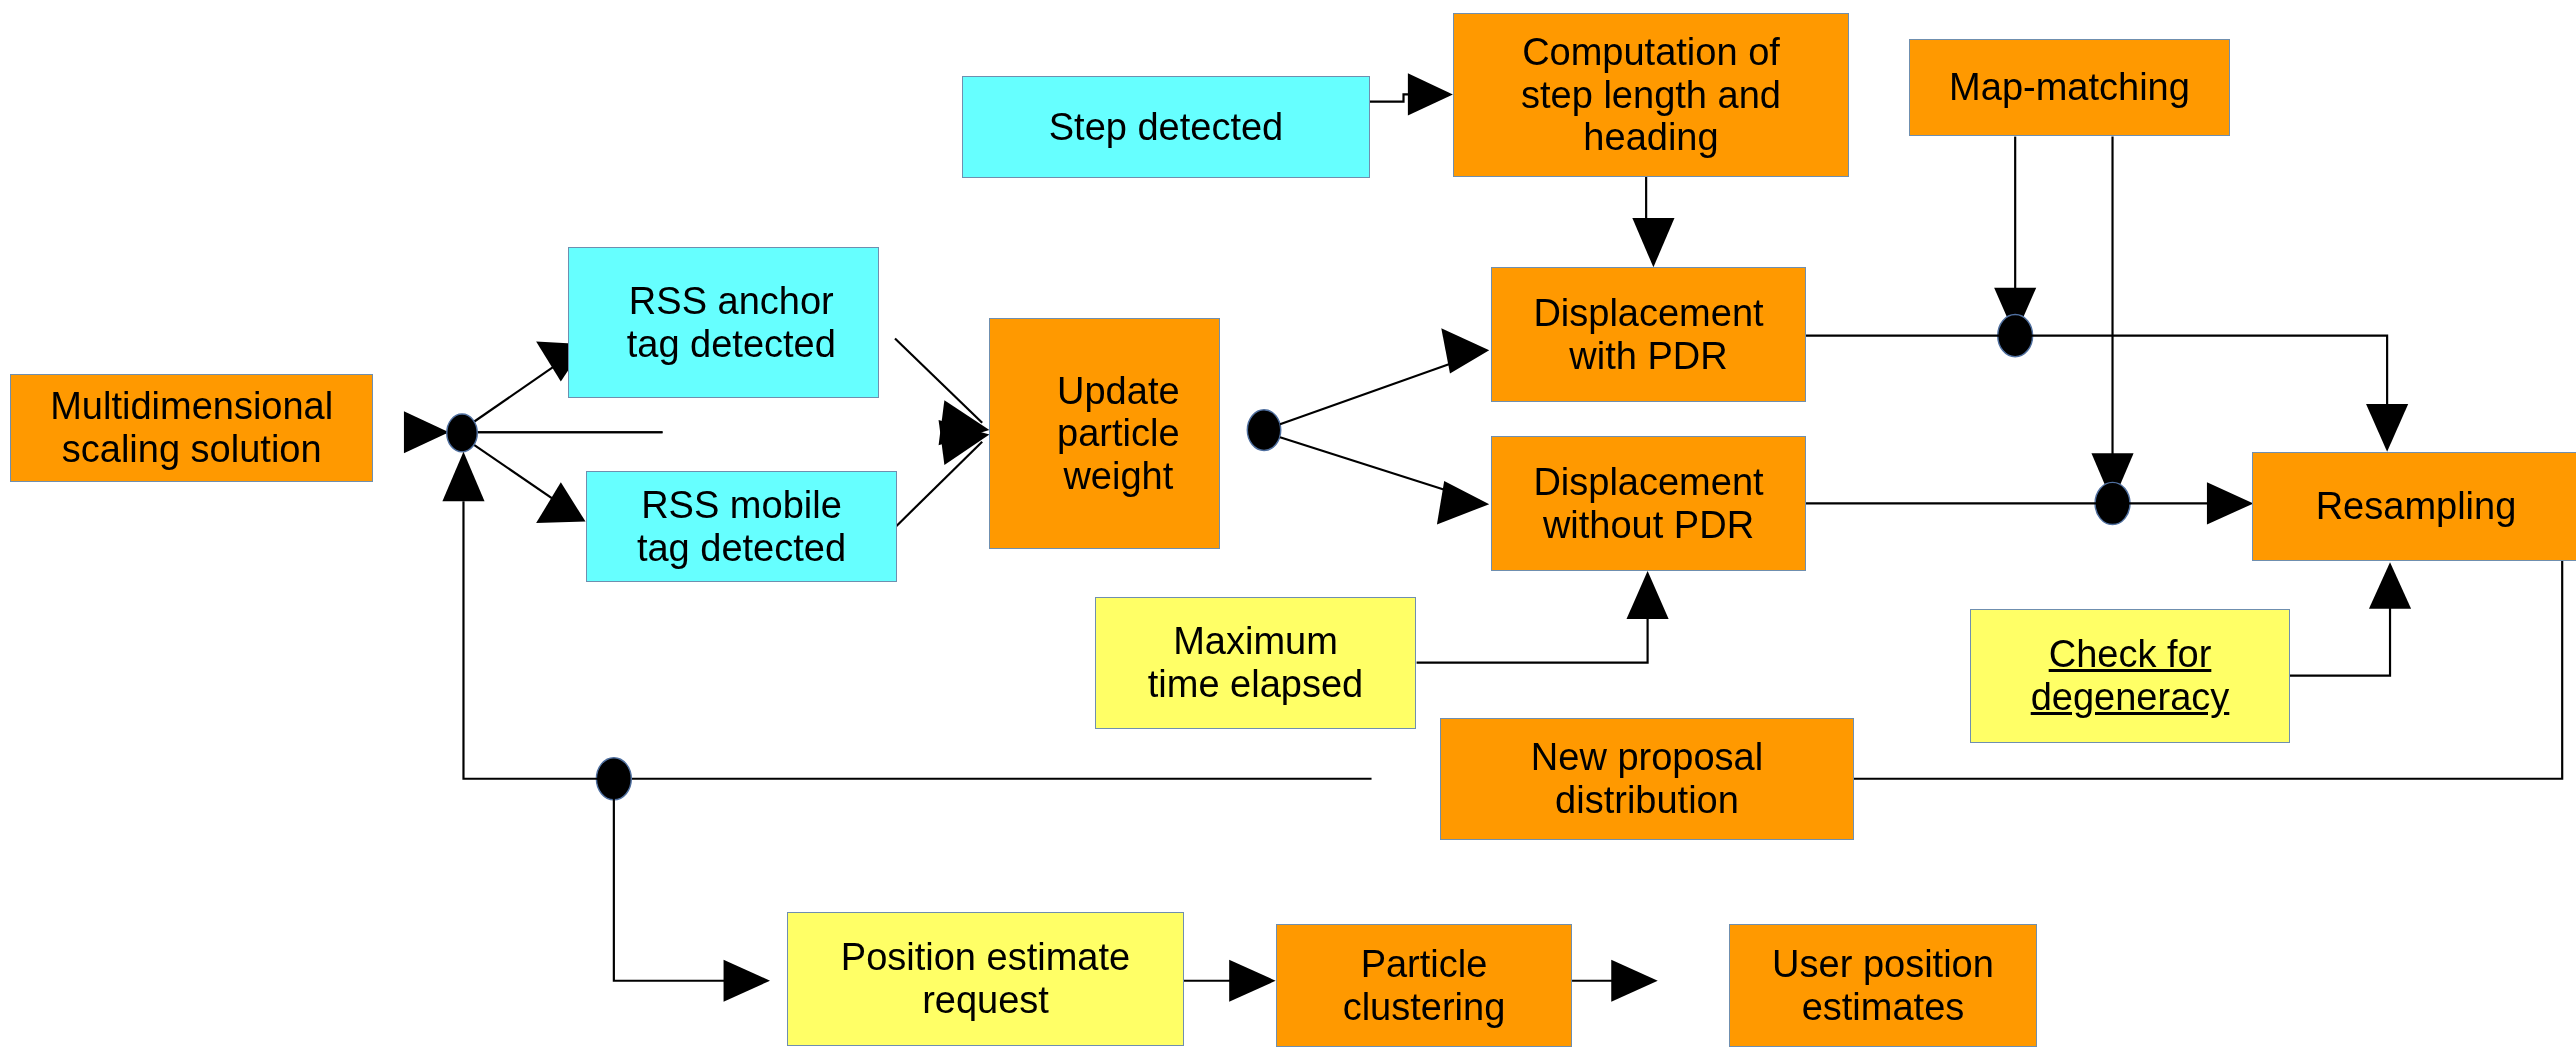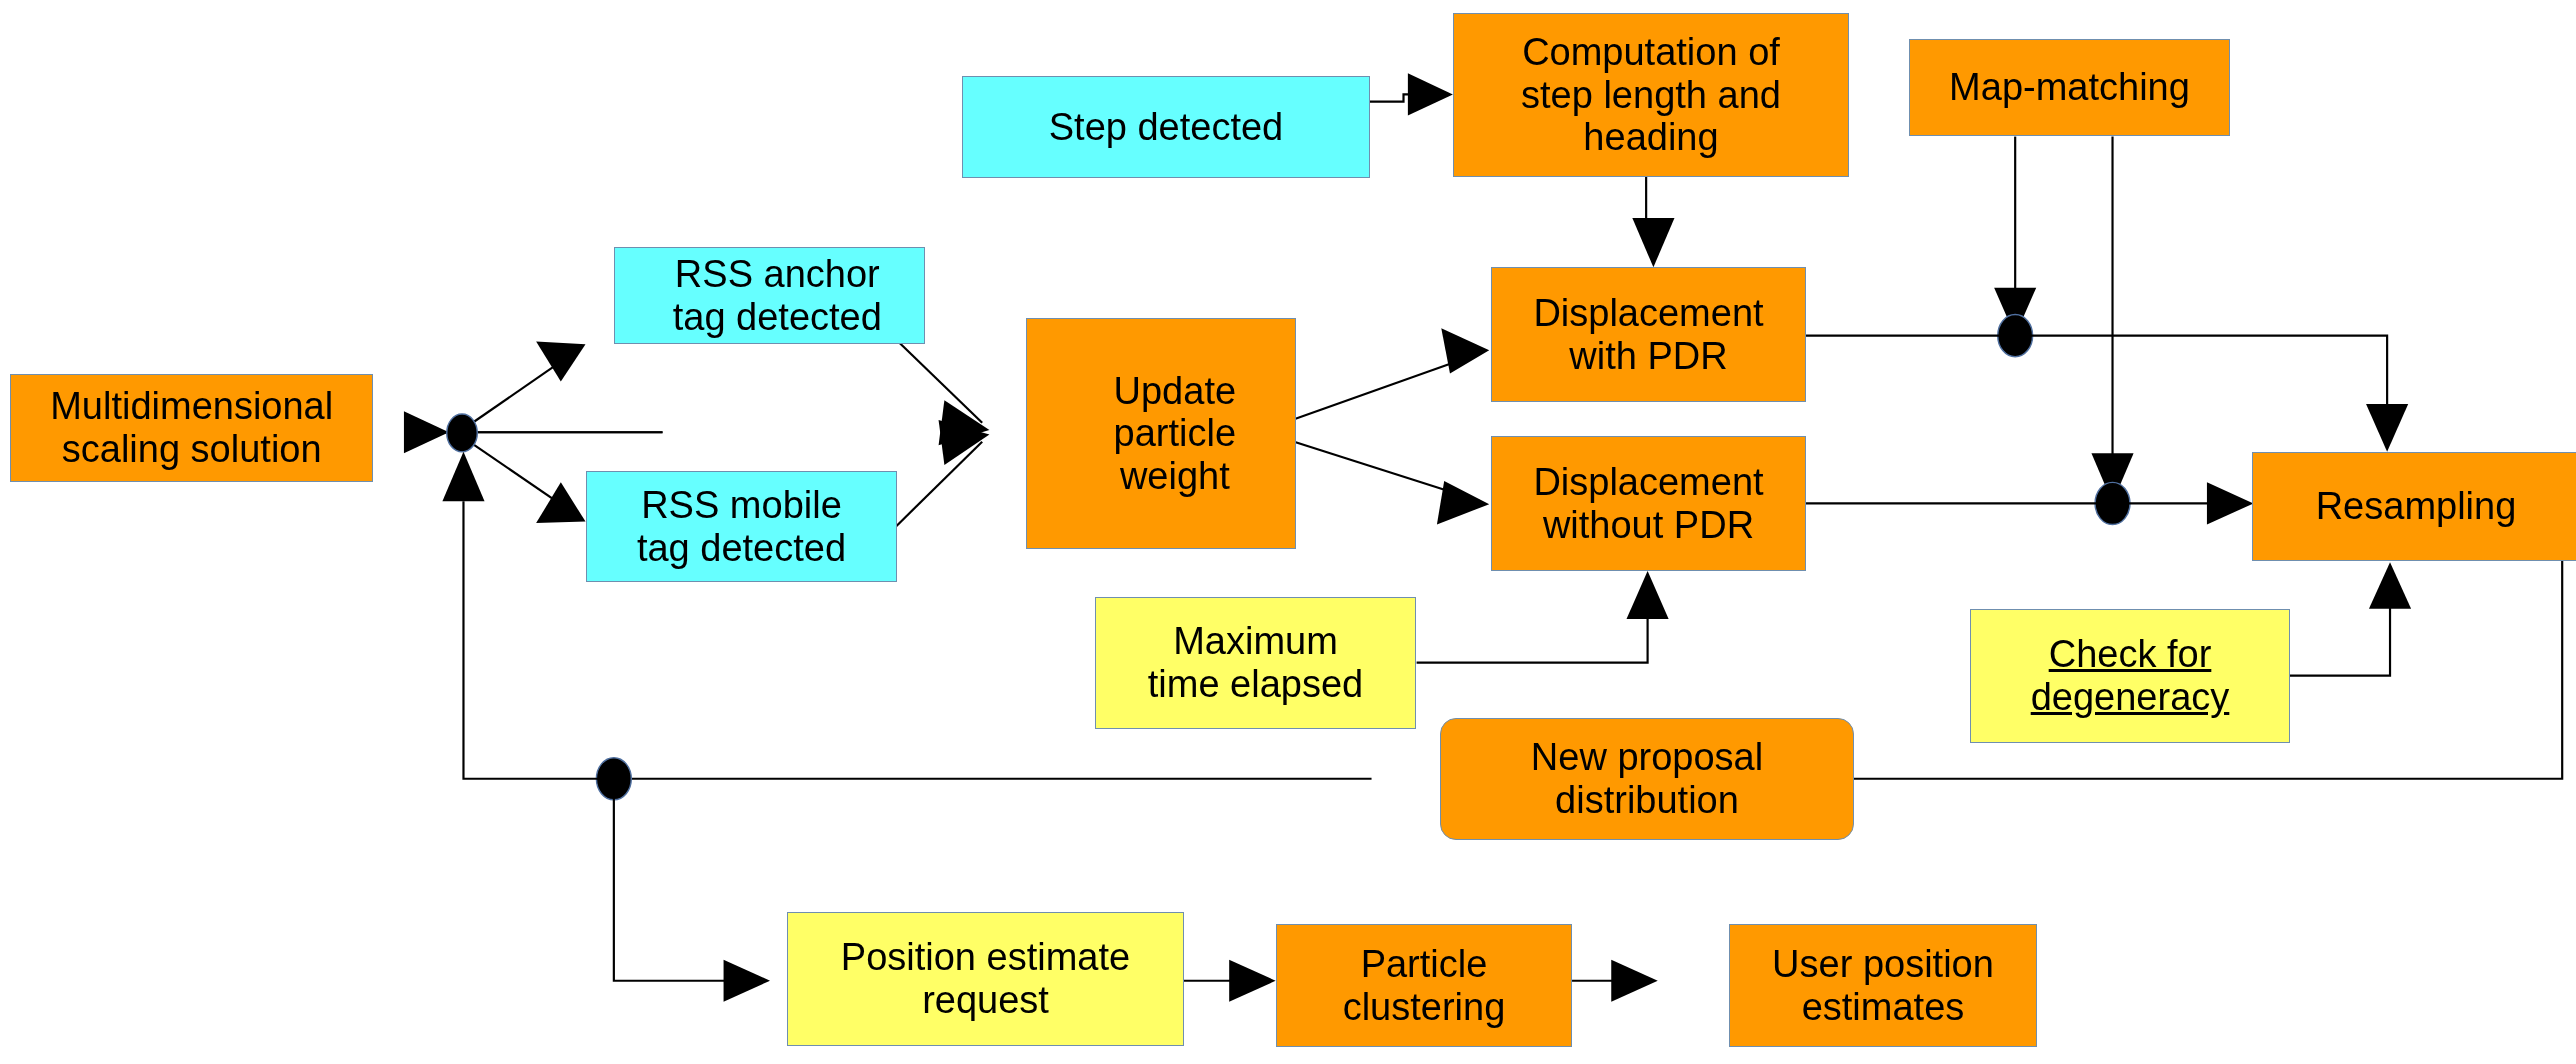--- a/index.html
+++ b/index.html
@@ -128,53 +128,53 @@
     <line x1="1222" y1="1350" x2="1728" y2="1350"></line>
     <polygon class="head" points="1756,1350 1692,1321 1692,1379"></polygon>
 
     <line x1="2164" y1="1350" x2="2250" y2="1350"></line>
     <polygon class="head" points="2282,1350 2218,1321 2218,1379"></polygon>
   </svg>
 
   <div class="node orange" style="left:10.2px; top:374px; width:363px; height:108px;">Multidimensional
 scaling solution</div>
 
-  <div class="node cyan" style="left:614px; top:247px; width:311px; height:97px;padding-left:20px;">RSS anchor
+  <div class="node cyan" style="left:568px; top:247px; width:311px; height:151px;padding-left:20px;">RSS anchor
 tag detected</div>
 
   <div class="node cyan" style="left:586px; top:471px; width:311px; height:111px;">RSS mobile
 tag detected</div>
 
   <div class="node cyan" style="left:962px; top:49px; width:408px; height:102px;margin-top:27px;">Step detected</div>
 
   <div class="node orange" style="left:1453px; top:13px; width:396px; height:164px;">Computation of
 step length and
 heading</div>
 
   <div class="node orange" style="left:1909px; top:39px; width:321px; height:97px;">Map-matching</div>
 
-  <div class="node orange" style="left:1026px; top:318px; width:270px; height:231px;padding-left:32px;">Update
+  <div class="node orange" style="left:989px; top:318px; width:231px; height:231px;padding-left:32px;">Update
 particle
 weight</div>
 
   <div class="node orange" style="left:1491px; top:267px; width:315px; height:135px;">Displacement
 with PDR</div>
 
   <div class="node orange" style="left:1491px; top:436px; width:315px; height:135px;">Displacement
 without PDR</div>
 
   <div class="node orange" style="left:2252px; top:452px; width:328px; height:109px;text-align:right;">Resampling</div>
 
   <div class="node yellow" style="left:1095px; top:597px; width:321px; height:132px;">Maximum
 time elapsed</div>
 
   <div class="node yellow" style="left:1970px; top:609px; width:320px; height:134px;text-decoration:underline;">Check for
 degeneracy</div>
 
-  <div class="node orange" style="left:1440px; top:718px; width:414px; height:122px;border-radius:16px;">New proposal
+  <div class="node orange" style="left:1440px; top:718px; width:414px; height:122px;">New proposal
 distribution</div>
 
   <div class="node yellow" style="left:787px; top:912px; width:397px; height:134px;">Position estimate
 request</div>
 
   <div class="node orange" style="left:1276px; top:924px; width:296px; height:123px;">Particle
 clustering</div>
 
   <div class="node orange" style="left:1681px; top:924px; width:308px; height:123px;margin-left:48px;">User position
 estimates</div>

